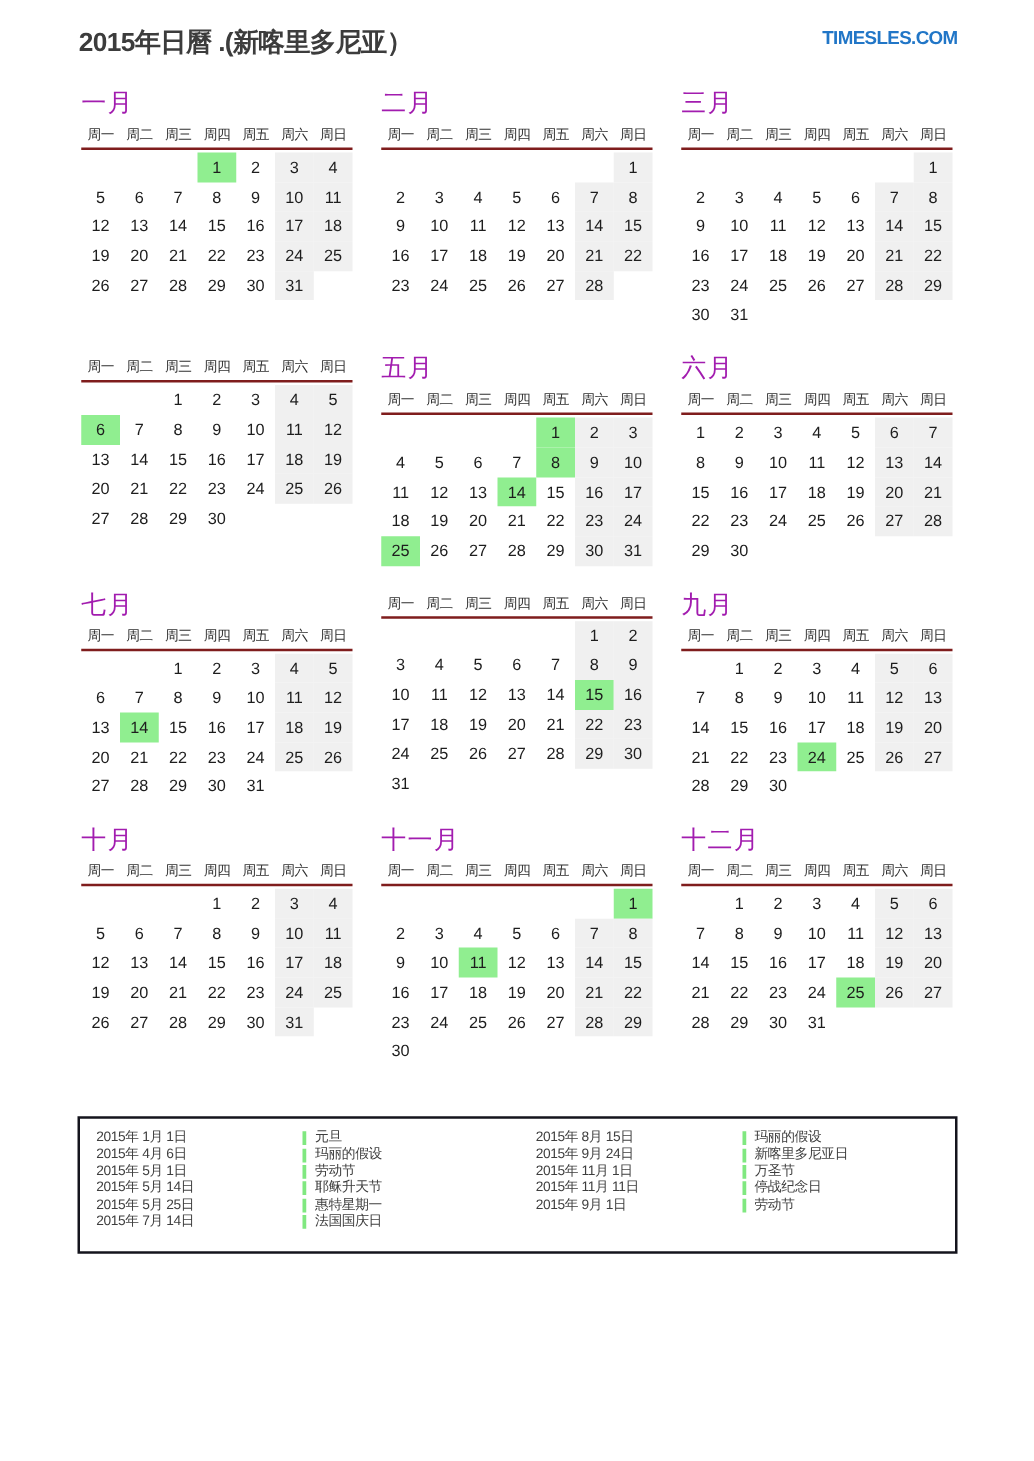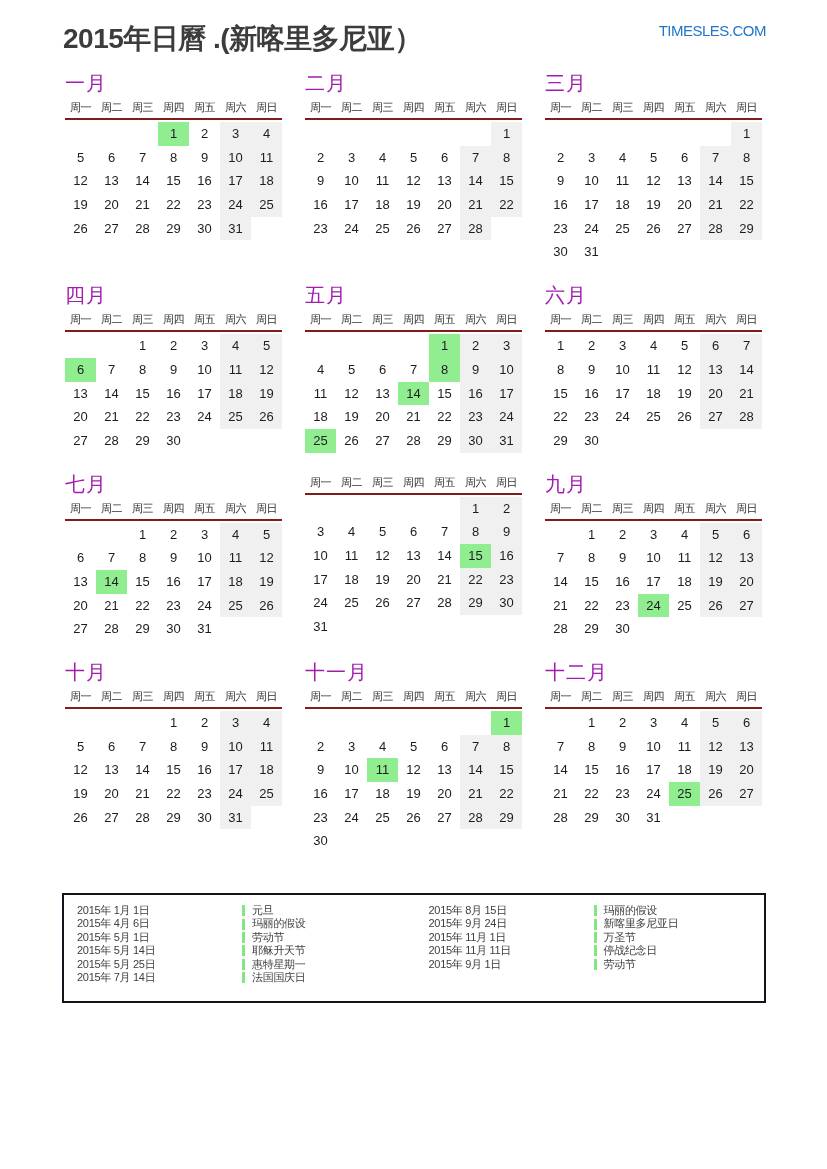--- a/index.html
+++ b/index.html
@@ -8,24 +8,24 @@
     width:827px; height:1169px;
     font-family:"Liberation Sans", sans-serif;
     position:relative;
     color:#1d1d1d;
   }
   .header {
     position:absolute; top:20px; left:63px; width:703px;
     display:flex; justify-content:space-between; align-items:flex-start;
   }
   .page-title {
-    font-size:28px; font-weight:bold; color:#3c3c3c; letter-spacing:-0.5px;
+    font-size:21px; font-weight:bold; color:#3c3c3c; letter-spacing:-0.5px;
   }
   .site-link {
-    font-size:15px; color:#2176c7; text-decoration:none; letter-spacing:-0.5px; font-weight:normal;
+    font-size:15px; color:#2176c7; text-decoration:none; letter-spacing:-0.5px; font-weight:bold;
     margin-top:2px;
     margin-left:22px;
   }
   .months {
     position:absolute; top:74px; left:65px; width:697px;
     display:grid;
     grid-template-columns:repeat(3,217px);
     column-gap:23px; row-gap:22px;
     align-items:start;
   }
@@ -218,21 +218,20 @@
         <span class="cell">30</span>
         <span class="cell">31</span>
         <span class="cell"></span>
         <span class="cell"></span>
         <span class="cell"></span>
         <span class="cell"></span>
         <span class="cell"></span>
       </div>
     </div>
     <div class="month">
-      <div class="month-title">四月</div>
       <div class="weekday-row">
         <span class="wd">周一</span>
         <span class="wd">周二</span>
         <span class="wd">周三</span>
         <span class="wd">周四</span>
         <span class="wd">周五</span>
         <span class="wd">周六</span>
         <span class="wd">周日</span>
       </div>
       <div class="days">

